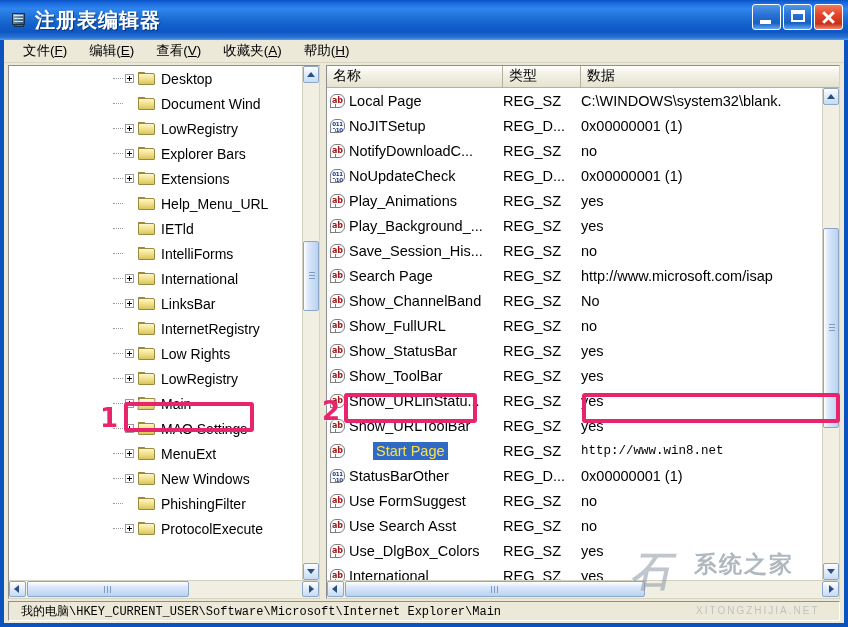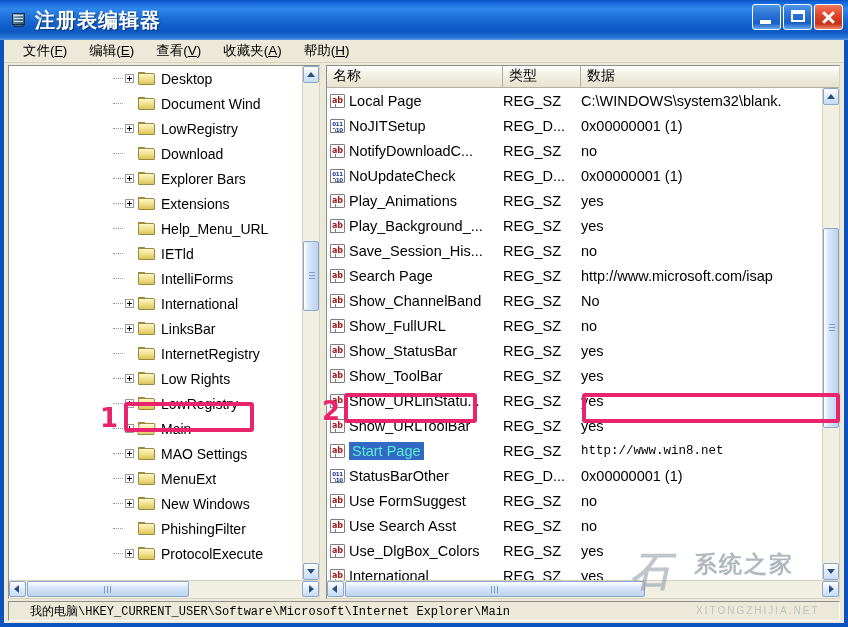--- a/index.html
+++ b/index.html
@@ -324,21 +324,21 @@
 
   
   .vicon {
     width: 15px; height: 14px;
     flex: 0 0 15px;
     margin-right: 4px;
     position: relative;
     background: #ffffff;
     border: 1px solid #7d7d7d;
     box-sizing: border-box;
-    border-radius: 1px;
+    border-radius: 6px;
   }
   .vicon .glyph {
     position: absolute;
     left: 0; right: 0; top: -1px;
     text-align: center;
     font-family: "DejaVu Sans", sans-serif;
     font-size: 8px;
     font-weight: bold;
     line-height: 14px;
   }
@@ -357,22 +357,23 @@
     width: 6px; height: 4px;
     background: #ffffff;
     border-left: 1px solid #7d7d7d;
     border-bottom: 1px solid #7d7d7d;
     border-right: 1px solid #7d7d7d;
     box-sizing: border-box;
   }
 
   .list-row.selected .name-text {
     background: #316ac5;
-    color: #5eead4;
+    color: #fde047;
     padding: 1px 3px;
+    margin-left: 24px;
   }
   .name-text { padding: 1px 0; }
   .mono-data {
     font-family: "Liberation Mono", "DejaVu Sans Mono", monospace;
     font-size: 12.5px;
   }
 
   
   .vscroll {
     position: absolute;
@@ -476,21 +477,21 @@
   }
   #status-field {
     flex: 1 1 auto;
     height: 20px;
     border: 1px solid #8e8e8e;
     border-right-color: #ffffff;
     border-bottom-color: #ffffff;
     background: #ece9d8;
     display: flex;
     align-items: center;
-    padding-left: 21px;
+    padding-left: 12px;
     box-sizing: border-box;
     font-family: "Liberation Mono", "DejaVu Sans Mono", monospace;
     font-size: 12px;
     color: #000;
     white-space: nowrap;
     overflow: hidden;
   }
 
   
   .anno-box {
@@ -608,29 +609,20 @@
               <div class="dots"></div>
               <div class="expander plus"></div>
               <div class="folder">
                 <div class="f-tab"></div>
                 <div class="f-back"></div>
               </div>
               <span class="tree-label">LowRegistry</span>
             </div>
             <div class="tree-row">
               <div class="dots"></div>
-              <div class="expander none"></div>
-              <div class="folder">
-                <div class="f-tab"></div>
-                <div class="f-back"></div>
-              </div>
-              <span class="tree-label">Download</span>
-            </div>
-            <div class="tree-row">
-              <div class="dots"></div>
               <div class="expander plus"></div>
               <div class="folder">
                 <div class="f-tab"></div>
                 <div class="f-back"></div>
               </div>
               <span class="tree-label">Explorer Bars</span>
             </div>
             <div class="tree-row">
               <div class="dots"></div>
               <div class="expander plus"></div>

